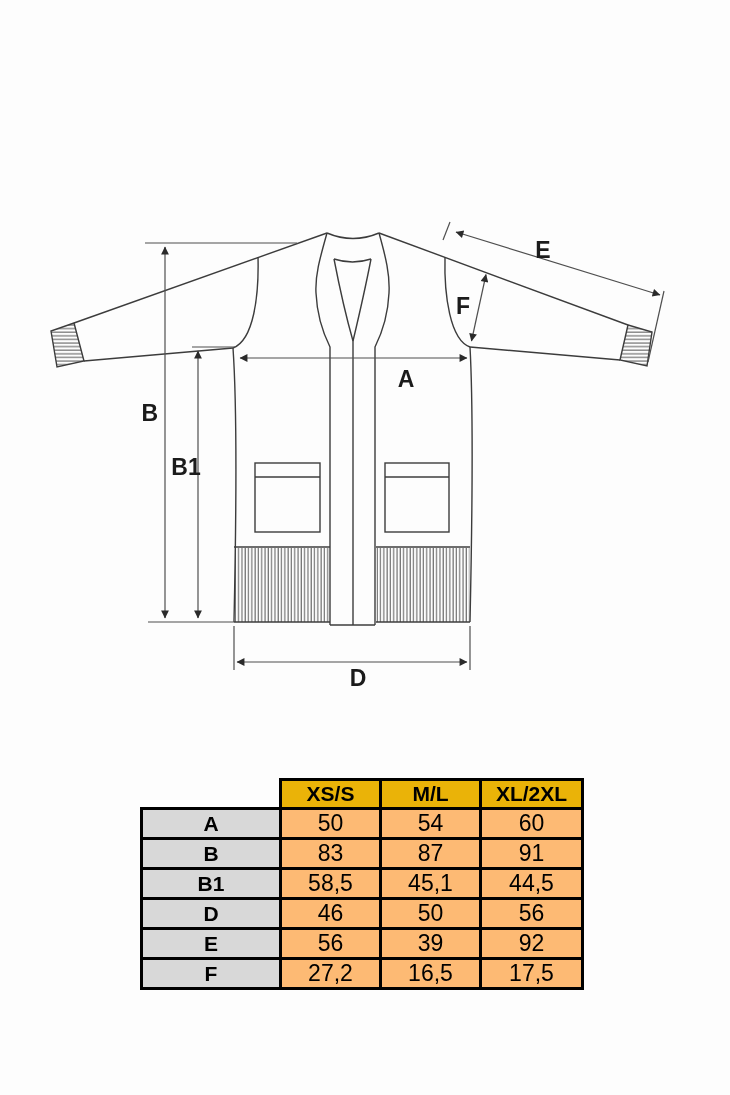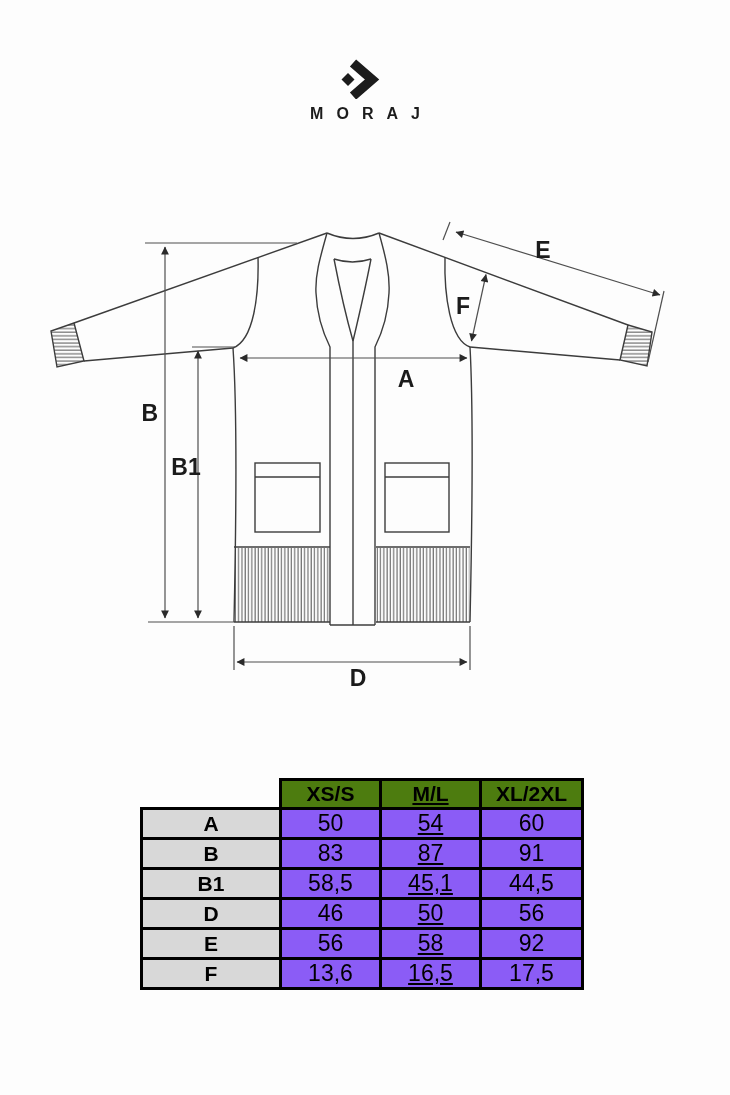--- a/index.html
+++ b/index.html
@@ -22,44 +22,37 @@
     font-family:"Liberation Sans",sans-serif;
     font-size:23px;font-weight:bold;fill:#1b1b1b;
   }
   
   .size-table{
     position:absolute;left:140px;top:778px;
     border-collapse:collapse;table-layout:fixed;
   }
   .size-table td,.size-table th{
     border:3px solid #000;padding:0;text-align:center;vertical-align:middle;
-    color:#000;background:#8b5cf6;overflow:hidden;
+    color:#000;background:#fdba74;overflow:hidden;
   }
   .size-table .c0{width:136px;}
   .size-table .c1{width:97px;}
-  .size-table .c2{width:97px;text-decoration:underline;}
+  .size-table .c2{width:97px;}
   .size-table .c3{width:99px;margin-top:20px;}
-  .size-table thead th{height:26px;font-size:21px;font-weight:bold;background:#4d7c0f;}
+  .size-table thead th{height:26px;font-size:21px;font-weight:bold;background:#eab308;}
   .size-table tbody tr{height:29px;}
   .size-table .rowlabel{font-size:21px;font-weight:bold;background:#d8d8d8;}
   .size-table .val{font-size:23px;font-weight:normal;}
   .size-table .blank{border:none;background:transparent;}
 </style>
 </head>
 <body>
 
 <div id="canvas">
 
-  <div class="logo">
-    <svg width="60" height="44" viewBox="325 68 60 44">
-      <path d="M343,76 L362,92.5 L343,109" fill="none" stroke="#1c1c1c" stroke-width="9.5"></path>
-      <polygon points="338,86 344.5,92.5 338,99 331.5,92.5" fill="#1c1c1c"></polygon>
-    </svg>
-    <span class="brand">MORAJ</span>
-  </div>
 
   <svg class="diagram-svg" width="730" height="1095" viewBox="0 0 730 1095">
     <defs>
       <marker id="arr" viewBox="0 0 10 10" refX="9.5" refY="5" markerWidth="8" markerHeight="6.5" orient="auto-start-reverse">
         <path d="M0,0 L10,5 L0,10 z" fill="#2a2a2a"></path>
       </marker>
       <pattern id="vrib" width="3.3" height="10" patternUnits="userSpaceOnUse">
         <path d="M1,0 V10" stroke="#555" stroke-width="1"></path>
       </pattern>
       <pattern id="hrib" width="10" height="3.6" patternUnits="userSpaceOnUse">
@@ -170,25 +163,25 @@
       </tr>
       <tr>
         <td class="rowlabel c0">D</td>
         <td class="val c1">46</td>
         <td class="val c2">50</td>
         <td class="val c3">56</td>
       </tr>
       <tr>
         <td class="rowlabel c0">E</td>
         <td class="val c1">56</td>
-        <td class="val c2">58</td>
+        <td class="val c2">39</td>
         <td class="val c3">92</td>
       </tr>
       <tr>
         <td class="rowlabel c0">F</td>
-        <td class="val c1">13,6</td>
+        <td class="val c1">27,2</td>
         <td class="val c2">16,5</td>
         <td class="val c3">17,5</td>
       </tr>
     </tbody>
   </table>
 
 </div>
 
 </body></html>

